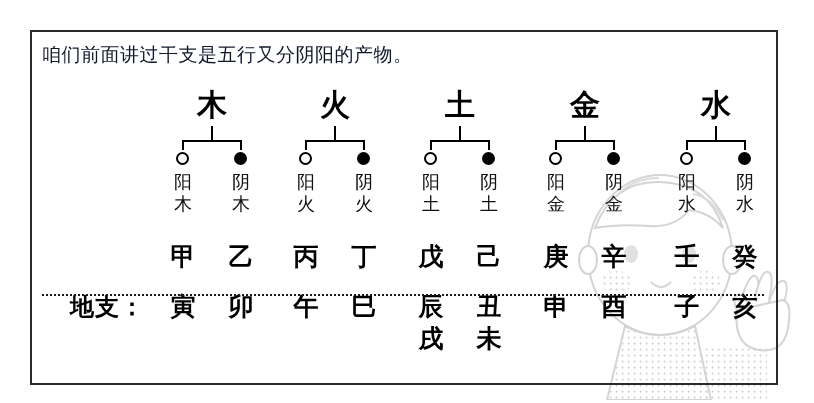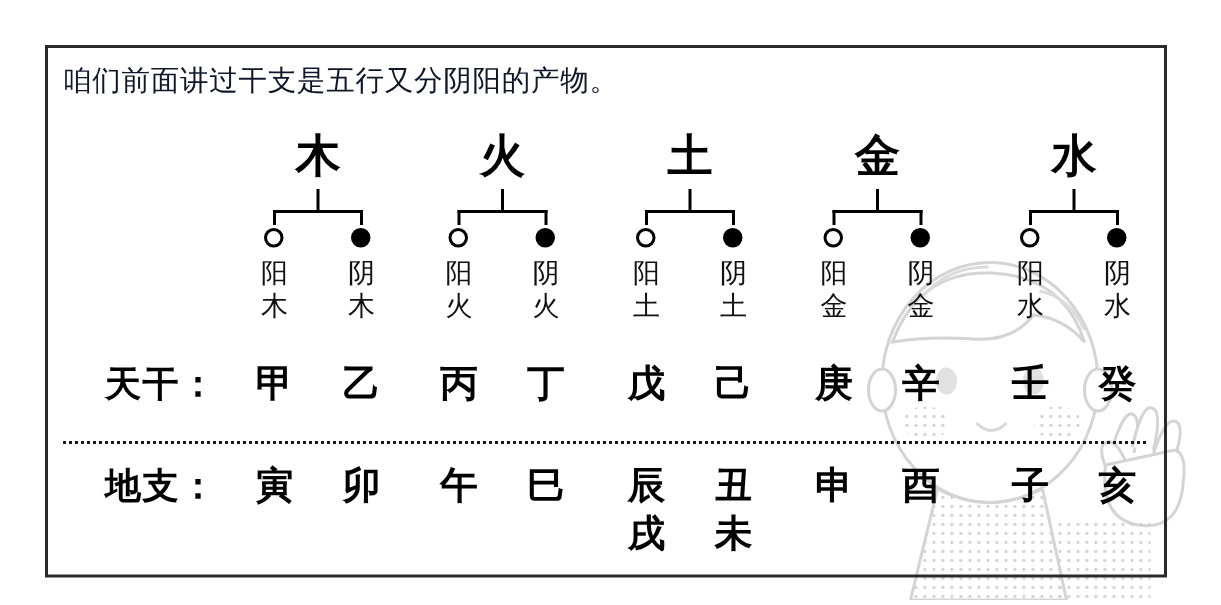--- a/index.html
+++ b/index.html
@@ -368,21 +368,20 @@
       <span class="pair-cell left">水</span>
       <span class="pair-cell right">水</span>
     </div>
   </div>
 
 </div>
 
 <div id="ganzhi">
 
   <div class="gz-row">
-    <span class="gz-label">天干：</span>
     <div class="gz-group" style="left:122px;">
       <div class="gz-pair">
         <span class="gz-cell left">甲</span>
         <span class="gz-cell right">乙</span>
       </div>
     </div>
     <div class="gz-group" style="left:245px;">
       <div class="gz-pair">
         <span class="gz-cell left">丙</span>
         <span class="gz-cell right">丁</span>
@@ -401,21 +400,21 @@
       </div>
     </div>
     <div class="gz-group" style="left:626px;">
       <div class="gz-pair">
         <span class="gz-cell left">壬</span>
         <span class="gz-cell right">癸</span>
       </div>
     </div>
   </div>
 
-  <div class="gz-row" style="height:86px; margin-top:18px;">
+  <div class="gz-row" style="height:86px; ">
     <span class="gz-label">地支：</span>
     <div class="gz-group" style="left:122px;">
       <div class="gz-pair">
         <span class="gz-cell left">寅</span>
         <span class="gz-cell right">卯</span>
       </div>
       <div class="gz-pair">
         <span class="gz-cell left"></span>
         <span class="gz-cell right"></span>
       </div>

